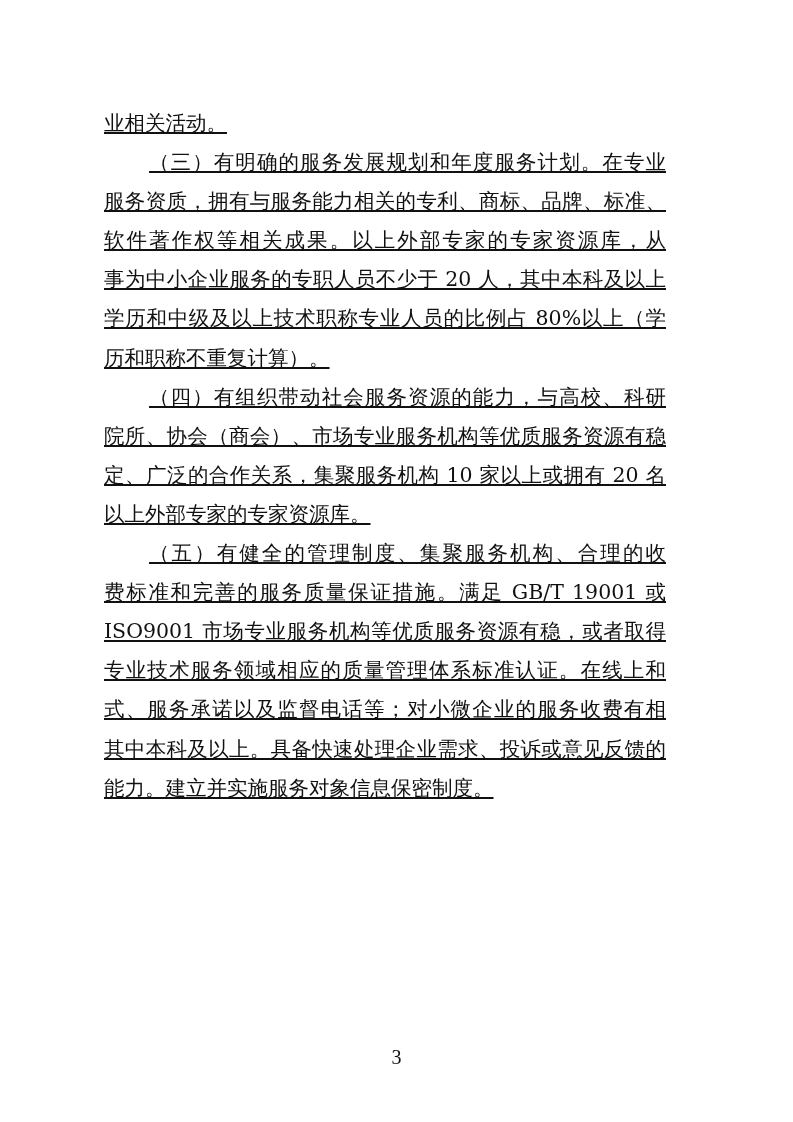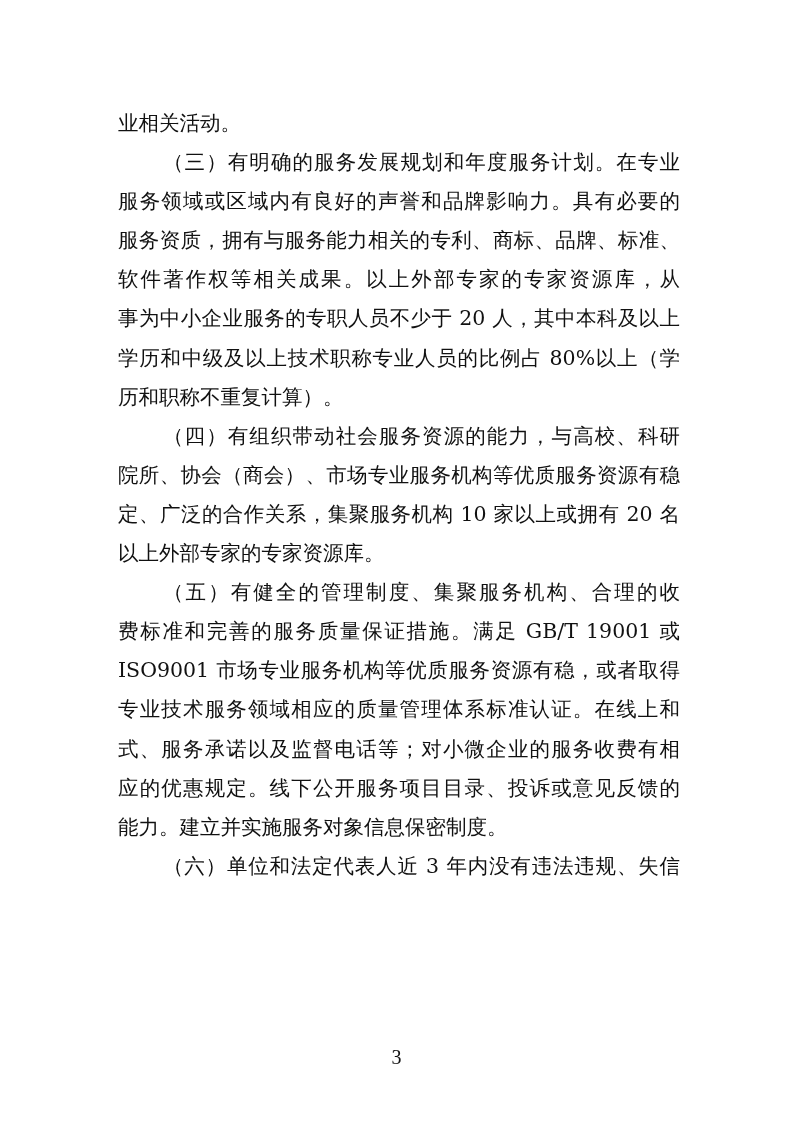--- a/index.html
+++ b/index.html
@@ -1,63 +1,61 @@
 <!DOCTYPE html>
 <html><head>
 <meta charset="utf-8">
 <style>
   html, body { margin: 0; padding: 0; background: #ffffff; }
   body { width: 793px; height: 1122px; position: relative; overflow: hidden;
          font-family: "DejaVu Serif", "Liberation Serif", serif; color: #111; }
   .page { position: absolute; left: 0; top: 0; width: 793px; height: 1122px; background: #fff; }
-  .body-text { position: absolute; left: 118px; top: 104px; width: 562px; }
+  .body-text { position: absolute; left: 104px; top: 104px; width: 562px; text-decoration: underline; }
   .line { height: 39.1px; line-height: 39.1px; font-size: 20.5px; white-space: nowrap;
           text-align: justify; text-align-last: justify; letter-spacing: 0; overflow: hidden; }
   .line.last { text-align-last: left; }
   .line.indent { padding-left: 45px; }
   .page-number { position: absolute; left: 0; width: 793px; top: 1046px; text-align: center;
                  font-family: "Liberation Serif", serif; font-size: 20px; color: #111; }
 </style>
 </head>
 <body>
 
 <div class="page">
   <div class="body-text">
 
     <div>
       <div class="line last">业相关活动。</div>
     </div>
 
     <div>
       <div class="line indent">（三）有明确的服务发展规划和年度服务计划。在专业</div>
-      <div class="line">服务领域或区域内有良好的声誉和品牌影响力。具有必要的</div>
       <div class="line">服务资质，拥有与服务能力相关的专利、商标、品牌、标准、</div>
       <div class="line">软件著作权等相关成果。以上外部专家的专家资源库，从</div>
       <div class="line">事为中小企业服务的专职人员不少于 20 人，其中本科及以上</div>
       <div class="line">学历和中级及以上技术职称专业人员的比例占 80%以上（学</div>
       <div class="line last">历和职称不重复计算）。</div>
     </div>
 
     <div>
       <div class="line indent">（四）有组织带动社会服务资源的能力，与高校、科研</div>
       <div class="line">院所、协会（商会）、市场专业服务机构等优质服务资源有稳</div>
       <div class="line">定、广泛的合作关系，集聚服务机构 10 家以上或拥有 20 名</div>
       <div class="line last">以上外部专家的专家资源库。</div>
     </div>
 
     <div>
       <div class="line indent">（五）有健全的管理制度、集聚服务机构、合理的收</div>
       <div class="line">费标准和完善的服务质量保证措施。满足 GB/T 19001 或</div>
       <div class="line">ISO9001 市场专业服务机构等优质服务资源有稳，或者取得</div>
       <div class="line">专业技术服务领域相应的质量管理体系标准认证。在线上和</div>
       <div class="line">式、服务承诺以及监督电话等；对小微企业的服务收费有相</div>
-      <div class="line">应的优惠规定。线下公开服务项目目录、投诉或意见反馈的</div>
+      <div class="line">其中本科及以上。具备快速处理企业需求、投诉或意见反馈的</div>
       <div class="line last">能力。建立并实施服务对象信息保密制度。</div>
     </div>
 
     <div>
-      <div class="line indent">（六）单位和法定代表人近 3 年内没有违法违规、失信</div>
     </div>
 
   </div>
 
   <div class="page-number">3</div>
 </div>
 
 </body></html>

